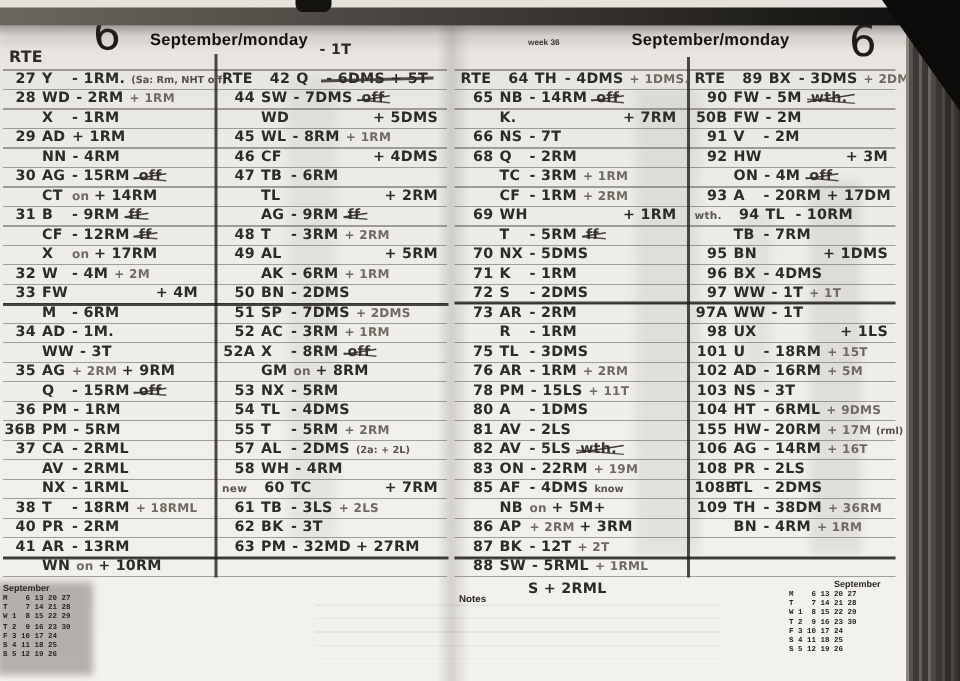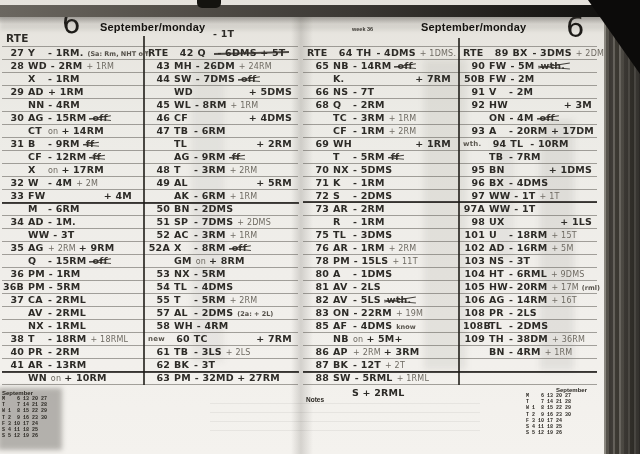--- a/index.html
+++ b/index.html
@@ -49,21 +49,21 @@
   #col3{left:307px;top:47px;width:148px}
   #col4{left:463px;top:47px;width:133px}
   .entry{display:flex;align-items:baseline;height:13px;line-height:12.5px;font-weight:700;
     font-size:9.5px;color:#2d2b27;letter-spacing:.2px;white-space:nowrap}
   .entry .n{width:22px;text-align:right;margin-right:4px;flex:0 0 auto}
   .entry .c{min-width:16px;margin-right:4px}
   .entry .pre{font-weight:800;margin-right:3px}
   .entry .prelight{font-size:7px;color:#5c5850;margin-right:3px;align-self:center}
   .entry .v{margin-right:4px;position:relative}
   .entry .pa{margin-right:3px}
-  .entry .a,.entry .pa{color:#6e6a62;font-size:8px;font-weight:400}
+  .entry .a,.entry .pa{color:#6e6a62;font-size:8px;font-weight:700}
   .entry .a{margin-right:3px}
   .entry .note{font-size:6.5px;color:#55514a;letter-spacing:0}
   .entry .spacer{width:0}
   .entry.gap .spacer{flex:1 1 auto}
   .entry .s{position:relative;color:#3b3833;padding:0 2px;margin-right:2px}
   .entry .s::before{content:"";position:absolute;left:-1px;right:-2px;top:5px;
     border-top:1.6px solid rgba(45,42,38,.9);transform:rotate(-9deg)}
   .entry .s::after{content:"";position:absolute;left:-1px;right:-2px;top:7px;
     border-top:1.4px solid rgba(45,42,38,.8);transform:rotate(5deg)}
   .entry.struck .v::after{content:"";position:absolute;left:-3px;right:-4px;top:5px;
@@ -379,30 +379,20 @@
 
         <span class="n keep">42</span>
         <span class="c">Q</span>
         <span class="spacer"></span>
 
         <span class="v">- 6DMS + 5T</span>
 
       </div>
       <div class="entry">
 
-        <span class="n keep">43</span>
-        <span class="c">MH</span>
-        <span class="spacer"></span>
-
-        <span class="v">- 26DM</span>
-        <span class="a">+ 24RM</span>
-
-      </div>
-      <div class="entry">
-
         <span class="n keep">44</span>
         <span class="c">SW</span>
         <span class="spacer"></span>
 
         <span class="v">- 7DMS</span>
 
         <span class="s">off</span>
 
       </div>
       <div class="entry gap">
@@ -1051,21 +1041,21 @@
         <span class="n keep">104</span>
         <span class="c">HT</span>
         <span class="spacer"></span>
 
         <span class="v">- 6RML</span>
         <span class="a">+ 9DMS</span>
 
       </div>
       <div class="entry">
 
-        <span class="n keep">105</span>
+        <span class="n keep">155</span>
         <span class="c">HW</span>
         <span class="spacer"></span>
 
         <span class="v">- 20RM</span>
         <span class="a">+ 17M</span>
 
         <span class="note">(rml)</span>
       </div>
       <div class="entry">
 

